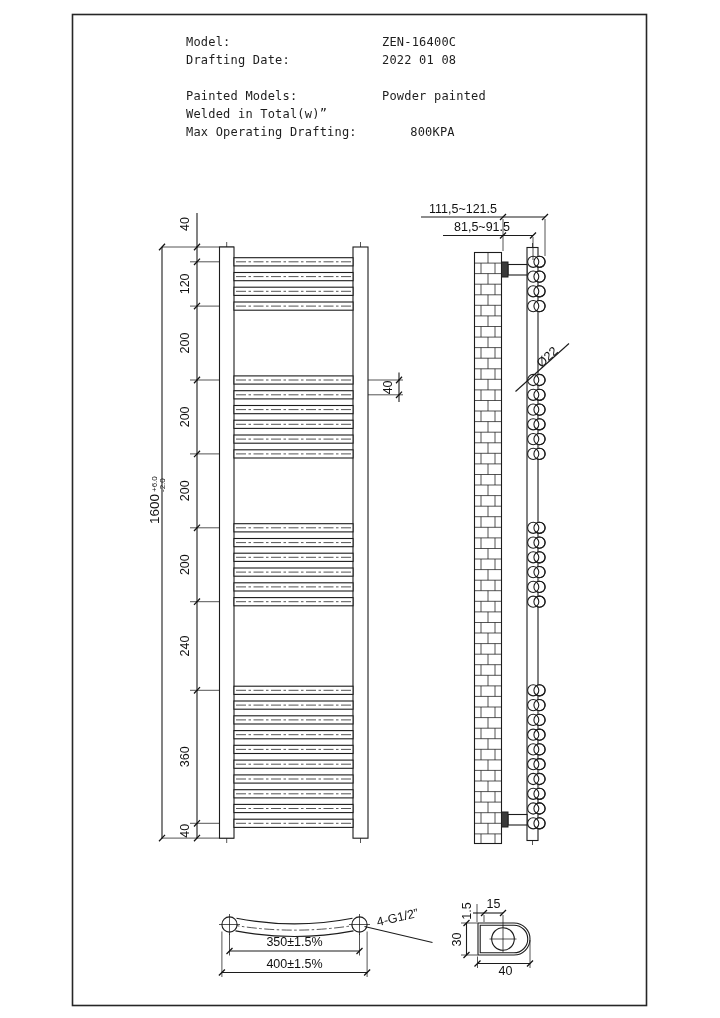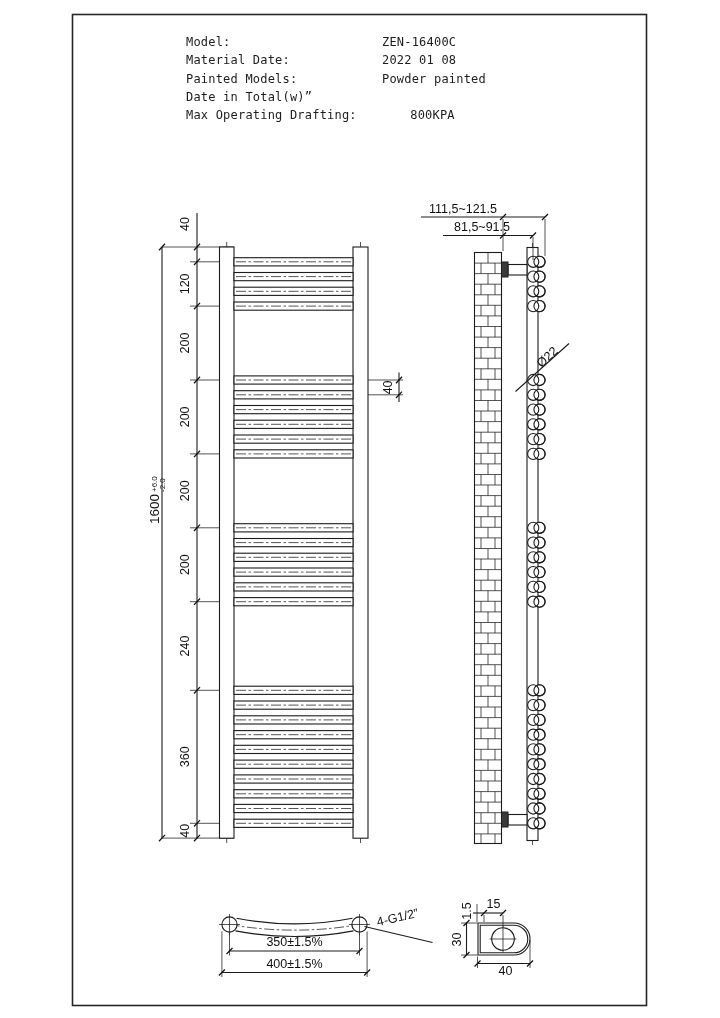--- a/index.html
+++ b/index.html
@@ -479,18 +479,18 @@
         <line x1="477.5" y1="963.5" x2="530" y2="963.5" class="ln"></line>
         <path d="M474.5 966.5 L480.5 960.5" class="tick"></path>
         <path d="M527 966.5 L533 960.5" class="tick"></path>
         <text class="dim" x="505.5" y="975" text-anchor="middle">40</text>
       </g>
     </g>
   </svg>
 
   <div class="spec-block">
       <div class="spec-row"><span class="spec-label fixed">Model:</span><span class="spec-value">ZEN-16400C</span></div>
-      <div class="spec-row"><span class="spec-label fixed">Material Date:</span><span class="spec-value">2022 01 08</span></div>
-      <div class="spec-row" style="margin-top: 1px;"><span class="spec-label fixed">Painted Models:</span><span class="spec-value">Powder painted</span></div>
-      <div class="spec-row"><span class="spec-label">Date in Total(w)”</span></div>
+      <div class="spec-row"><span class="spec-label fixed">Drafting Date:</span><span class="spec-value">2022 01 08</span></div>
+      <div class="spec-row" style="margin-top: 18px;"><span class="spec-label fixed">Painted Models:</span><span class="spec-value">Powder painted</span></div>
+      <div class="spec-row"><span class="spec-label">Welded in Total(w)”</span></div>
       <div class="spec-row"><span class="spec-label">Max Operating Drafting:</span><span class="spec-value"> 800KPA</span></div>
     </div>
 </div>
 
 </body></html>

